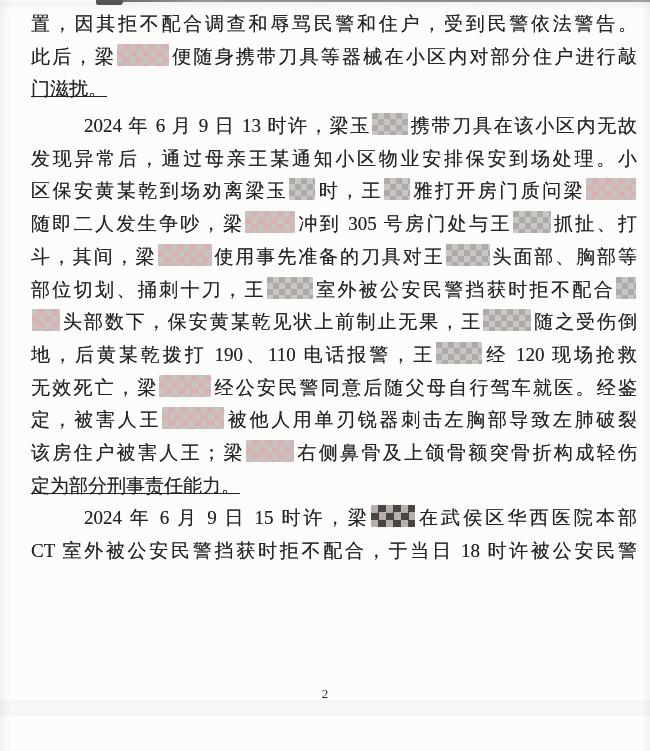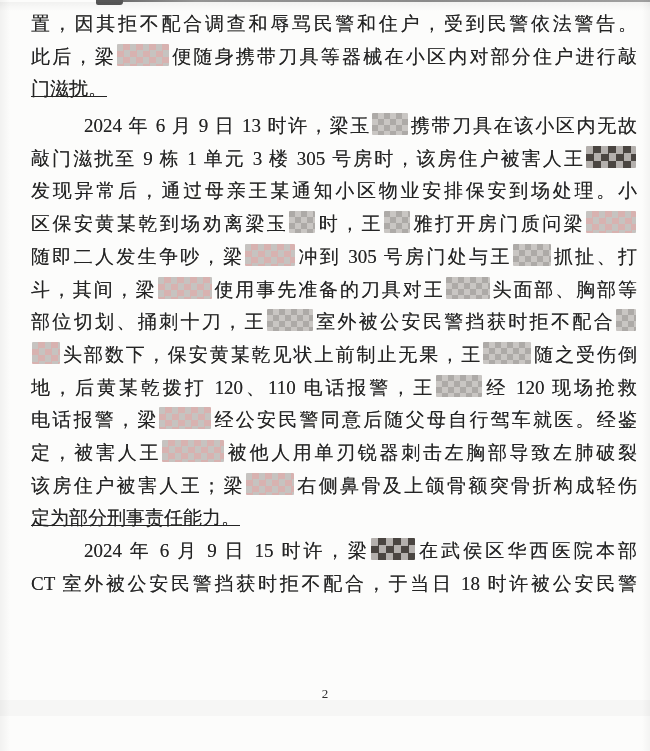--- a/index.html
+++ b/index.html
@@ -94,29 +94,28 @@
   <div class="top-haze"></div>
   <div class="left-shade"></div>
   <div class="right-shade"></div>
   <div class="bottom-haze"></div>
 
   <div class="doc">
       <div class="line"><span class="run">置，因其拒不配合调查和辱骂民警和住户，受到民警依法警告。</span></div>
       <div class="line"><span class="run">此后，梁</span><span class="redact r-pink" style="width: 52px;"></span><span class="run">便随身携带刀具等器械在小区内对部分住户进行敲</span></div>
       <div class="line nojust"><span class="run">门滋扰。</span></div>
       <div class="line indent pgap"><span class="run">2024 年 6 月 9 日 13 时许，梁玉</span><span class="redact r-gray" style="width: 36px;"></span><span class="run">携带刀具在该小区内无故</span></div>
-      <div class="line"><span class="run">敲门滋扰至 9 栋 1 单元 3 楼 305 号房时，该房住户被害人王</span><span class="redact r-dark" style="width: 50px;"></span></div>
       <div class="line"><span class="run">发现异常后，通过母亲王某通知小区物业安排保安到场处理。小</span></div>
       <div class="line"><span class="run">区保安黄某乾到场劝离梁玉</span><span class="redact r-gray" style="width: 26px;"></span><span class="run">时，王</span><span class="redact r-gray" style="width: 26px;"></span><span class="run">雅打开房门质问梁</span><span class="redact r-pink" style="width: 50px;"></span></div>
       <div class="line"><span class="run">随即二人发生争吵，梁</span><span class="redact r-pink" style="width: 50px;"></span><span class="run">冲到 305 号房门处与王</span><span class="redact r-gray" style="width: 38px;"></span><span class="run">抓扯、打</span></div>
       <div class="line"><span class="run">斗，其间，梁</span><span class="redact r-pink" style="width: 54px;"></span><span class="run">使用事先准备的刀具对王</span><span class="redact r-gray" style="width: 44px;"></span><span class="run">头面部、胸部等</span></div>
       <div class="line"><span class="run">部位切划、捅刺十刀，王</span><span class="redact r-gray" style="width: 46px;"></span><span class="run">室外被公安民警挡获时拒不配合</span><span class="redact r-gray" style="width: 20px;"></span></div>
       <div class="line"><span class="redact r-pink" style="width: 28px;"></span><span class="run">头部数下，保安黄某乾见状上前制止无果，王</span><span class="redact r-gray" style="width: 48px;"></span><span class="run">随之受伤倒</span></div>
-      <div class="line"><span class="run">地，后黄某乾拨打 120、110 电话报警，王</span><span class="redact r-gray" style="width: 46px;"></span><span class="run">经 120 现场抢救</span></div>
-      <div class="line"><span class="run">电话报警，梁</span><span class="redact r-pink" style="width: 52px;"></span><span class="run">经公安民警同意后随父母自行驾车就医。经鉴</span></div>
+      <div class="line"><span class="run">地，后黄某乾拨打 190、110 电话报警，王</span><span class="redact r-gray" style="width: 46px;"></span><span class="run">经 120 现场抢救</span></div>
+      <div class="line"><span class="run">无效死亡，梁</span><span class="redact r-pink" style="width: 52px;"></span><span class="run">经公安民警同意后随父母自行驾车就医。经鉴</span></div>
       <div class="line"><span class="run">定，被害人王</span><span class="redact r-pink" style="width: 62px;"></span><span class="run">被他人用单刃锐器刺击左胸部导致左肺破裂</span></div>
       <div class="line"><span class="run">该房住户被害人王；梁</span><span class="redact r-pink" style="width: 48px;"></span><span class="run">右侧鼻骨及上颌骨额突骨折构成轻伤</span></div>
       <div class="line nojust"><span class="run">定为部分刑事责任能力。</span></div>
       <div class="line indent"><span class="run">2024 年 6 月 9 日 15 时许，梁</span><span class="redact r-dark" style="width: 44px;"></span><span class="run">在武侯区华西医院本部</span></div>
       <div class="line"><span class="run">CT 室外被公安民警挡获时拒不配合，于当日 18 时许被公安民警</span></div>
     </div>
 
   <div class="footer">2</div>
 </div>
 

